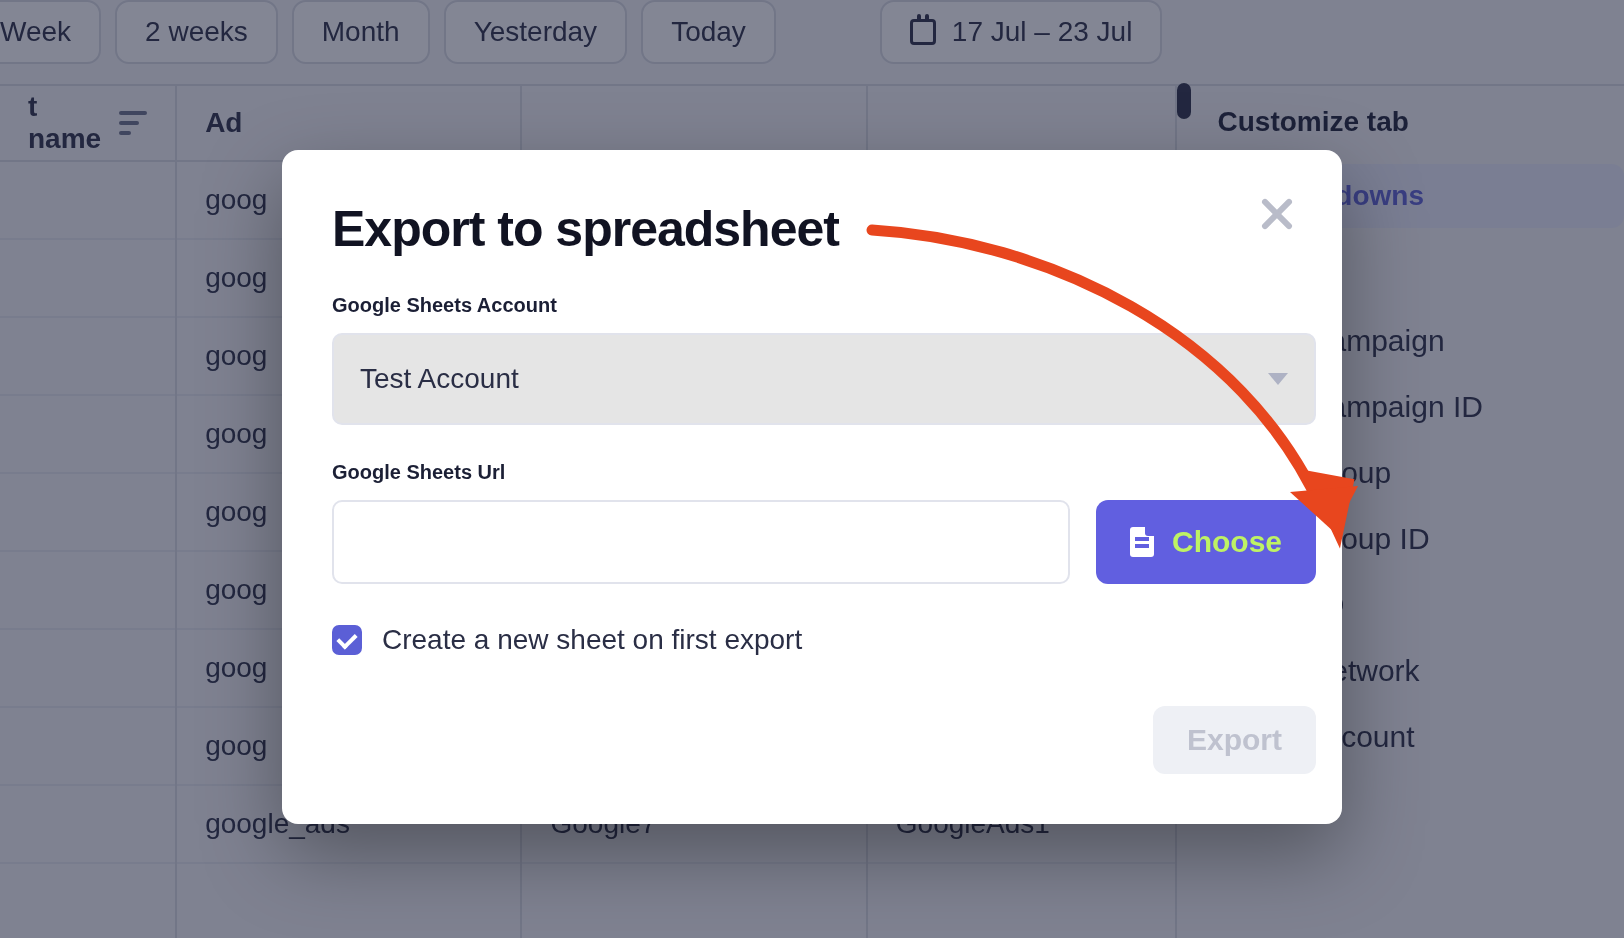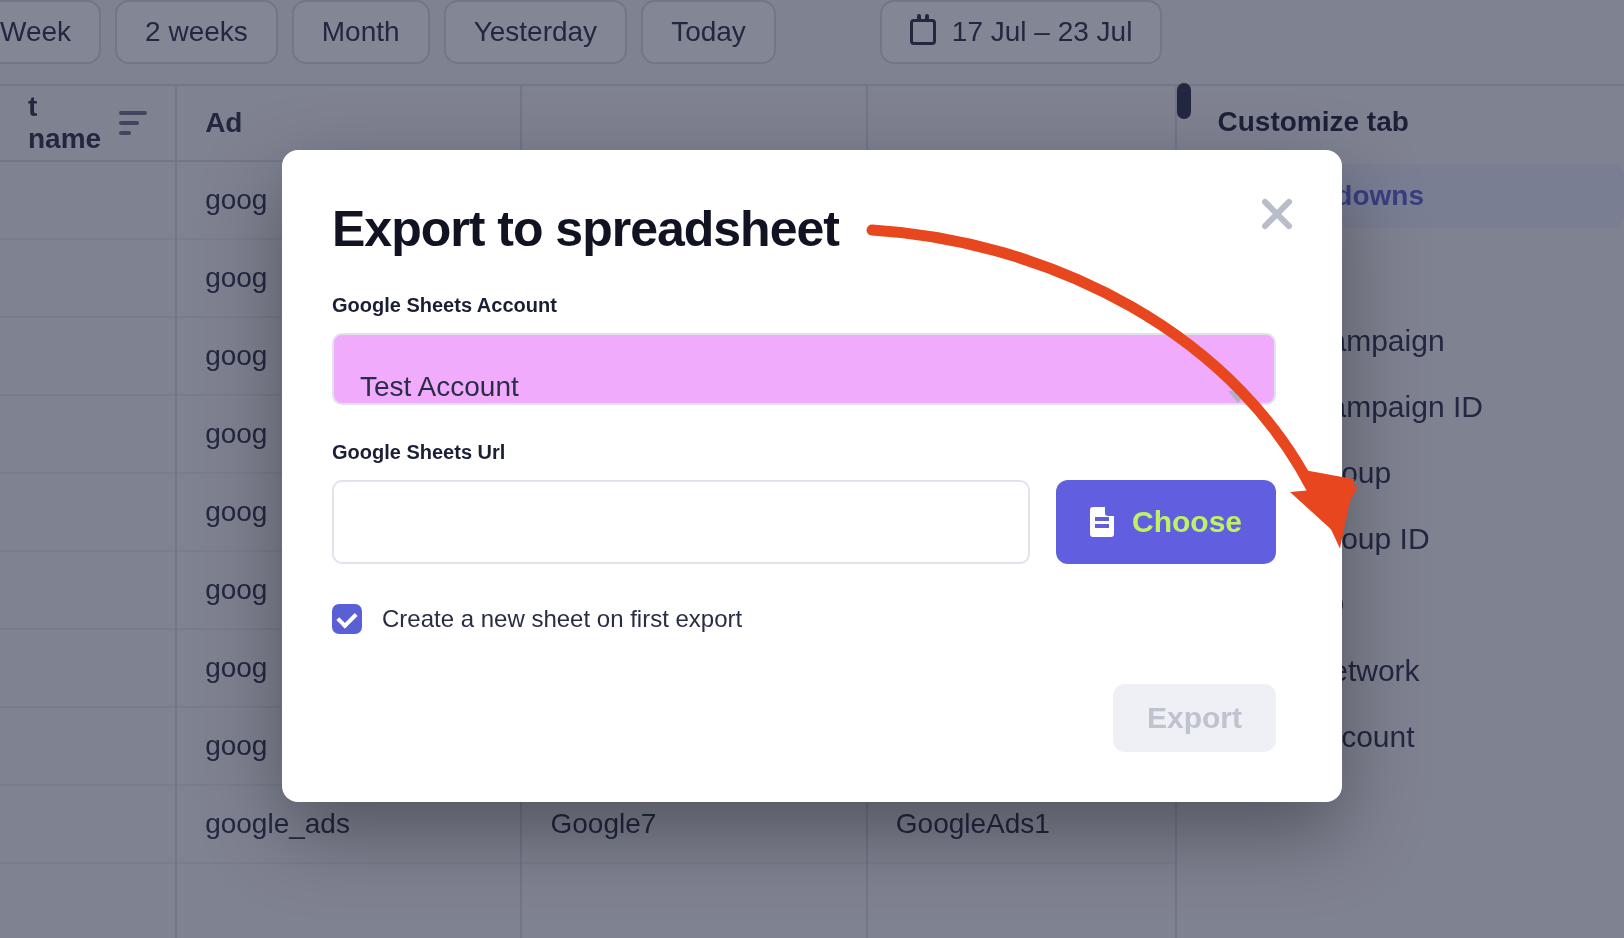--- a/index.html
+++ b/index.html
@@ -66,38 +66,38 @@
     transform: rotate(45deg); margin-top: -3px;
   }
 
   
   .overlay {
     position: absolute; inset: 0; background: rgba(30, 35, 60, 0.55);
     display: flex; align-items: flex-start; justify-content: center;
   }
   .modal {
     margin-top: 150px; width: 1060px; background: #fff; border-radius: 16px;
-    box-shadow: 0 30px 80px rgba(0,0,0,0.35); padding: 50px 66px 50px 50px; position: relative;
+    box-shadow: 0 30px 80px rgba(0,0,0,0.35); padding: 50px 26px 50px 50px; position: relative;
   }
   .modal h1 { font-size: 50px; font-weight: 800; color: #111322; letter-spacing: -1px; margin-bottom: 36px; }
   .close {
     position: absolute; top: 44px; right: 46px; width: 40px; height: 40px; cursor: pointer;
   }
   .close::before, .close::after {
     content: ""; position: absolute; left: 18px; top: 0; width: 6px; height: 40px;
     background: #b9bcc9; border-radius: 3px;
   }
   .close::before { transform: rotate(45deg); }
   .close::after { transform: rotate(-45deg); }
 
   .field-label { font-size: 20px; font-weight: 800; color: #1b1f35; margin-bottom: 16px; }
   .select {
-    width: 100%; height: 72px; border: 2px solid #e1e3ec; border-radius: 10px;
-    display: flex; align-items: flex-end; justify-content: space-between; padding: 0 26px;
-    font-size: 28px; color: #2a2e45; margin-bottom: 36px; background: #f0abfc;
+    width: 100%; height: 92px; border: 2px solid #e1e3ec; border-radius: 10px;
+    display: flex; align-items: center; justify-content: space-between; padding: 0 26px;
+    font-size: 28px; color: #2a2e45; margin-bottom: 36px; background: #e5e5e5;
   }
   .caret {
     width: 0; height: 0; border-left: 10px solid transparent; border-right: 10px solid transparent;
     border-top: 12px solid #aeb2c4;
   }
   .url-row { display: flex; gap: 26px; margin-bottom: 40px; }
   .text-input {
     flex: 1; height: 84px; border: 2px solid #e1e3ec; border-radius: 10px; background: #fff;
     font-size: 28px; padding: 0 20px;
   }
@@ -110,21 +110,21 @@
     width: 24px; height: 30px; background: #fff; border-radius: 3px 8px 3px 3px; position: relative;
   }
   .doc-icon::before {
     content: ""; position: absolute; right: -1px; top: -1px; width: 10px; height: 10px;
     background: #615fe0; border-bottom-left-radius: 3px;
   }
   .doc-icon::after {
     content: ""; position: absolute; left: 5px; right: 5px; top: 10px; height: 4px;
     background: #615fe0; box-shadow: 0 7px 0 #615fe0;
   }
-  .check-row { display: flex; align-items: center; gap: 20px; font-size: 24px; color: #2a2e45; margin-bottom: 50px; }
+  .check-row { display: flex; align-items: center; gap: 20px; font-size: 28px; color: #2a2e45; margin-bottom: 50px; }
   .actions { display: flex; justify-content: flex-end; }
   .btn-disabled { background: #eef0f5; color: #bfc2cf; height: 68px; }
 
   
   .arrow-svg { position: absolute; left: 560px; top: 60px; width: 560px; height: 450px; pointer-events: none; }
 </style>
 </head>
 <body>
 
 <div class="bg">

